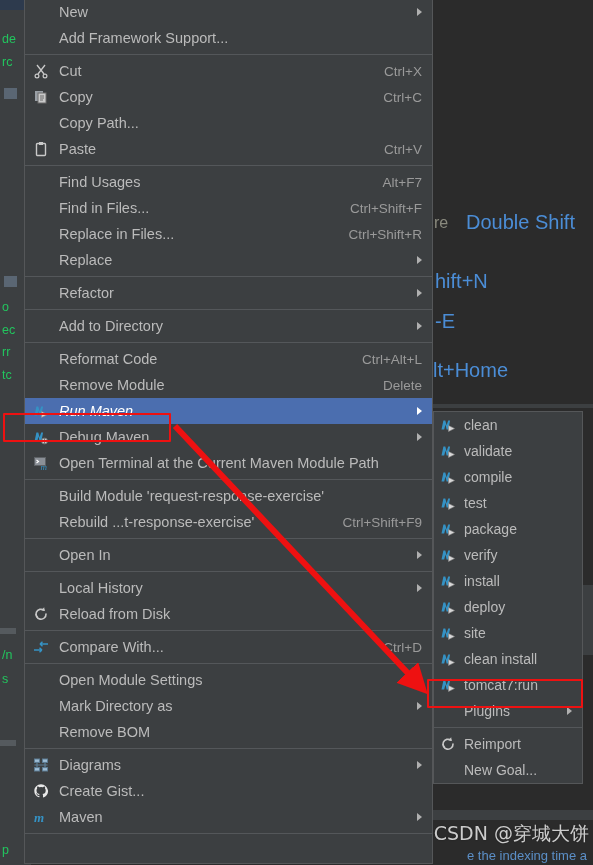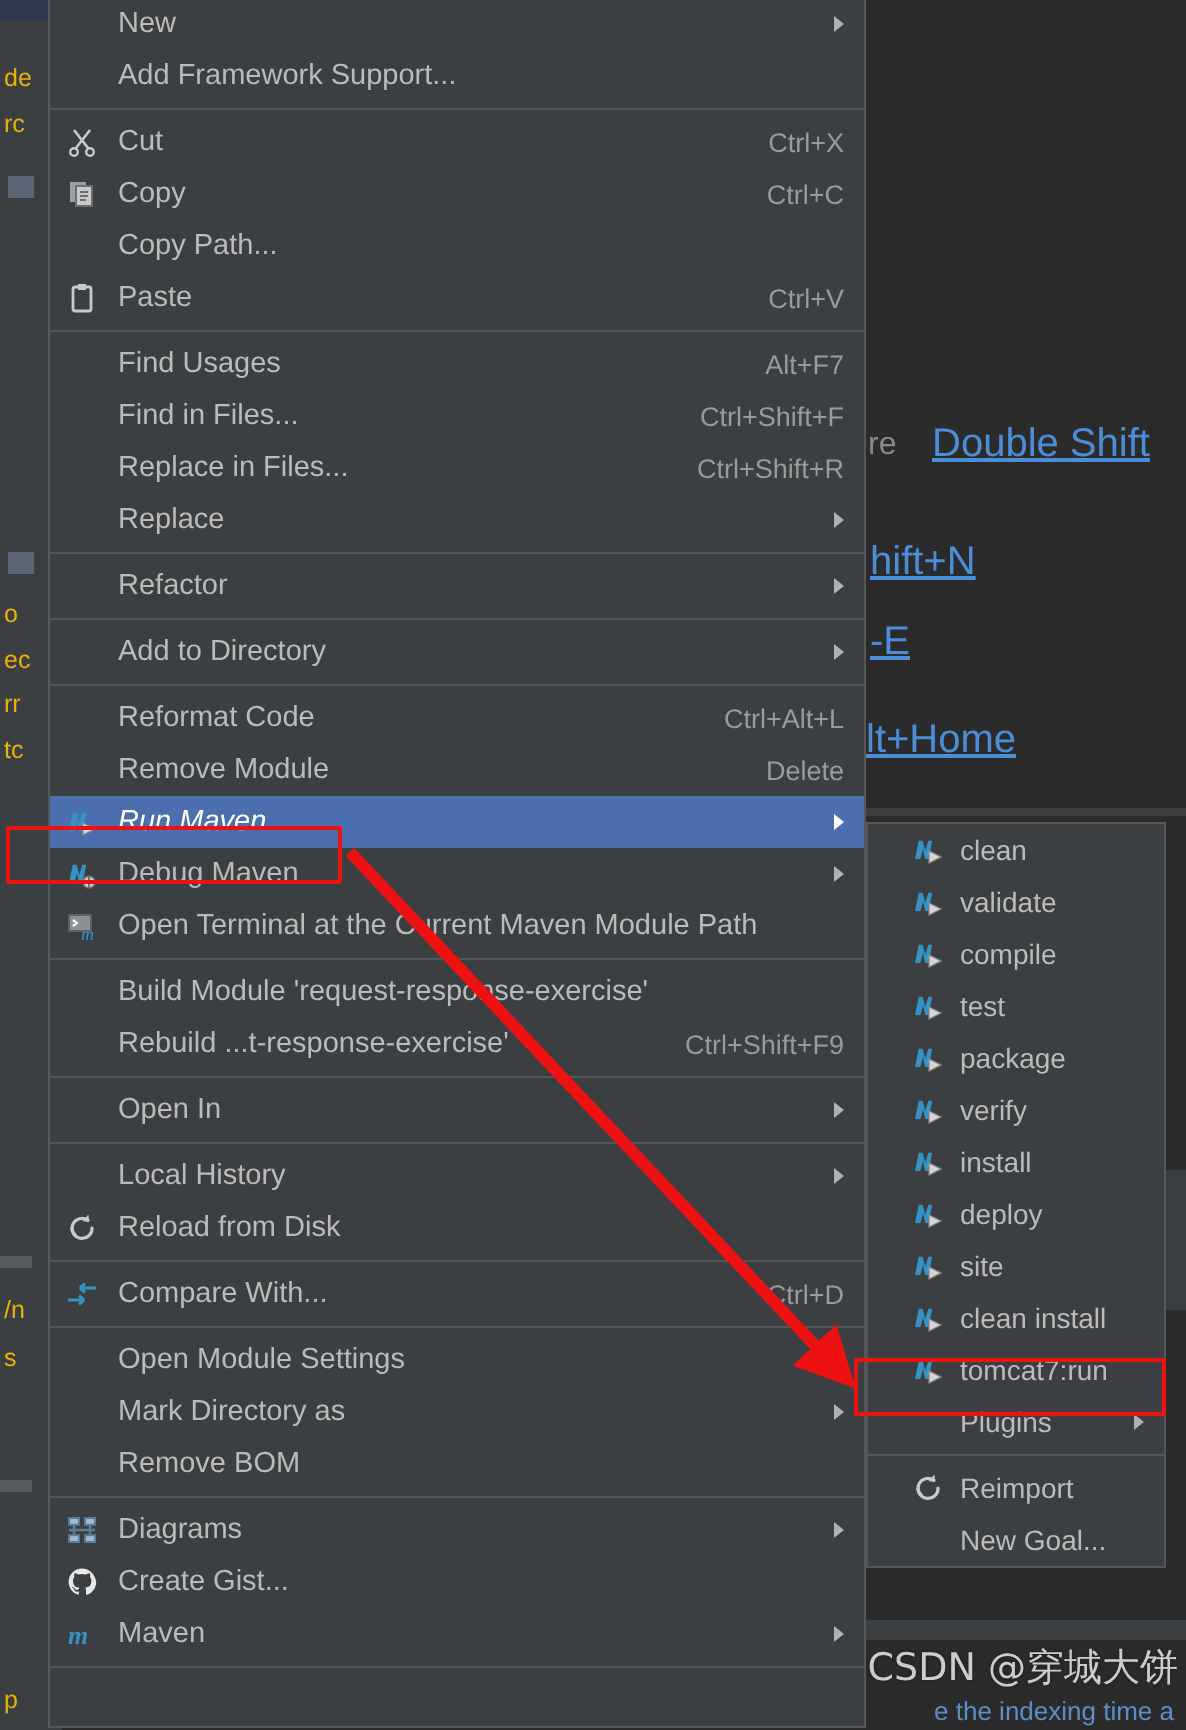--- a/index.html
+++ b/index.html
@@ -13,31 +13,30 @@
   
   #ide-bg{position:absolute;inset:0;background:#2b2b2b;}
   .bg-left-panel{
     position:absolute;left:0;top:0;width:31px;height:865px;
     background:#3c3f41;
   }
   .bg-left-sel{
     position:absolute;left:0;top:0;width:31px;height:10px;background:#2d3a4d;
   }
   .bg-tree-text{
-    position:absolute;left:2px;color:#eab308;font-size:12.5px;
+    position:absolute;left:2px;color:#22c55e;font-size:12.5px;
     white-space:nowrap;overflow:hidden;width:29px;
   }
   .bg-chip{position:absolute;left:4px;width:13px;height:11px;background:#5a6673;}
   .bg-chip2{position:absolute;left:0px;width:16px;height:6px;background:#555a5e;}
 
   
   .tip{
     position:absolute;color:#4b8dd6;white-space:nowrap;
     font-family:"Liberation Sans","DejaVu Sans",sans-serif;
-    text-decoration:underline;
   }
   .tip-grey{position:absolute;color:#8a8a7e;white-space:nowrap;}
   .bg-strip{position:absolute;background:#3c3f41;}
 
   
   .menu{
     position:absolute;background:#3c3f41;
     border:1px solid #555759;
     box-sizing:border-box;
     color:#bbbbbb;
@@ -64,21 +63,21 @@
     border-top:4px solid transparent;border-bottom:4px solid transparent;
     margin-left:10px;
   }
   .menu-item.selected .mi-arrow{border-left-color:#ffffff;}
   .menu-sep{height:1px;background:#54575a;margin:3px 0 3px 0;}
 
   
   #context-menu{left:24px;top:-2px;width:409px;}
   
   #maven-submenu{left:433px;top:411px;width:150px;}
-  #maven-submenu .menu-item{padding-left:22px;font-size:14px;}
+  #maven-submenu .menu-item{padding-left:6px;font-size:14px;}
   #maven-submenu .mi-icon{width:24px;min-width:24px;}
 
   
   svg{display:block;}
 
   
   .redbox{
     position:absolute;border:2px solid #ee1111;box-sizing:border-box;
     z-index:60;pointer-events:none;border-radius:1px;
   }

